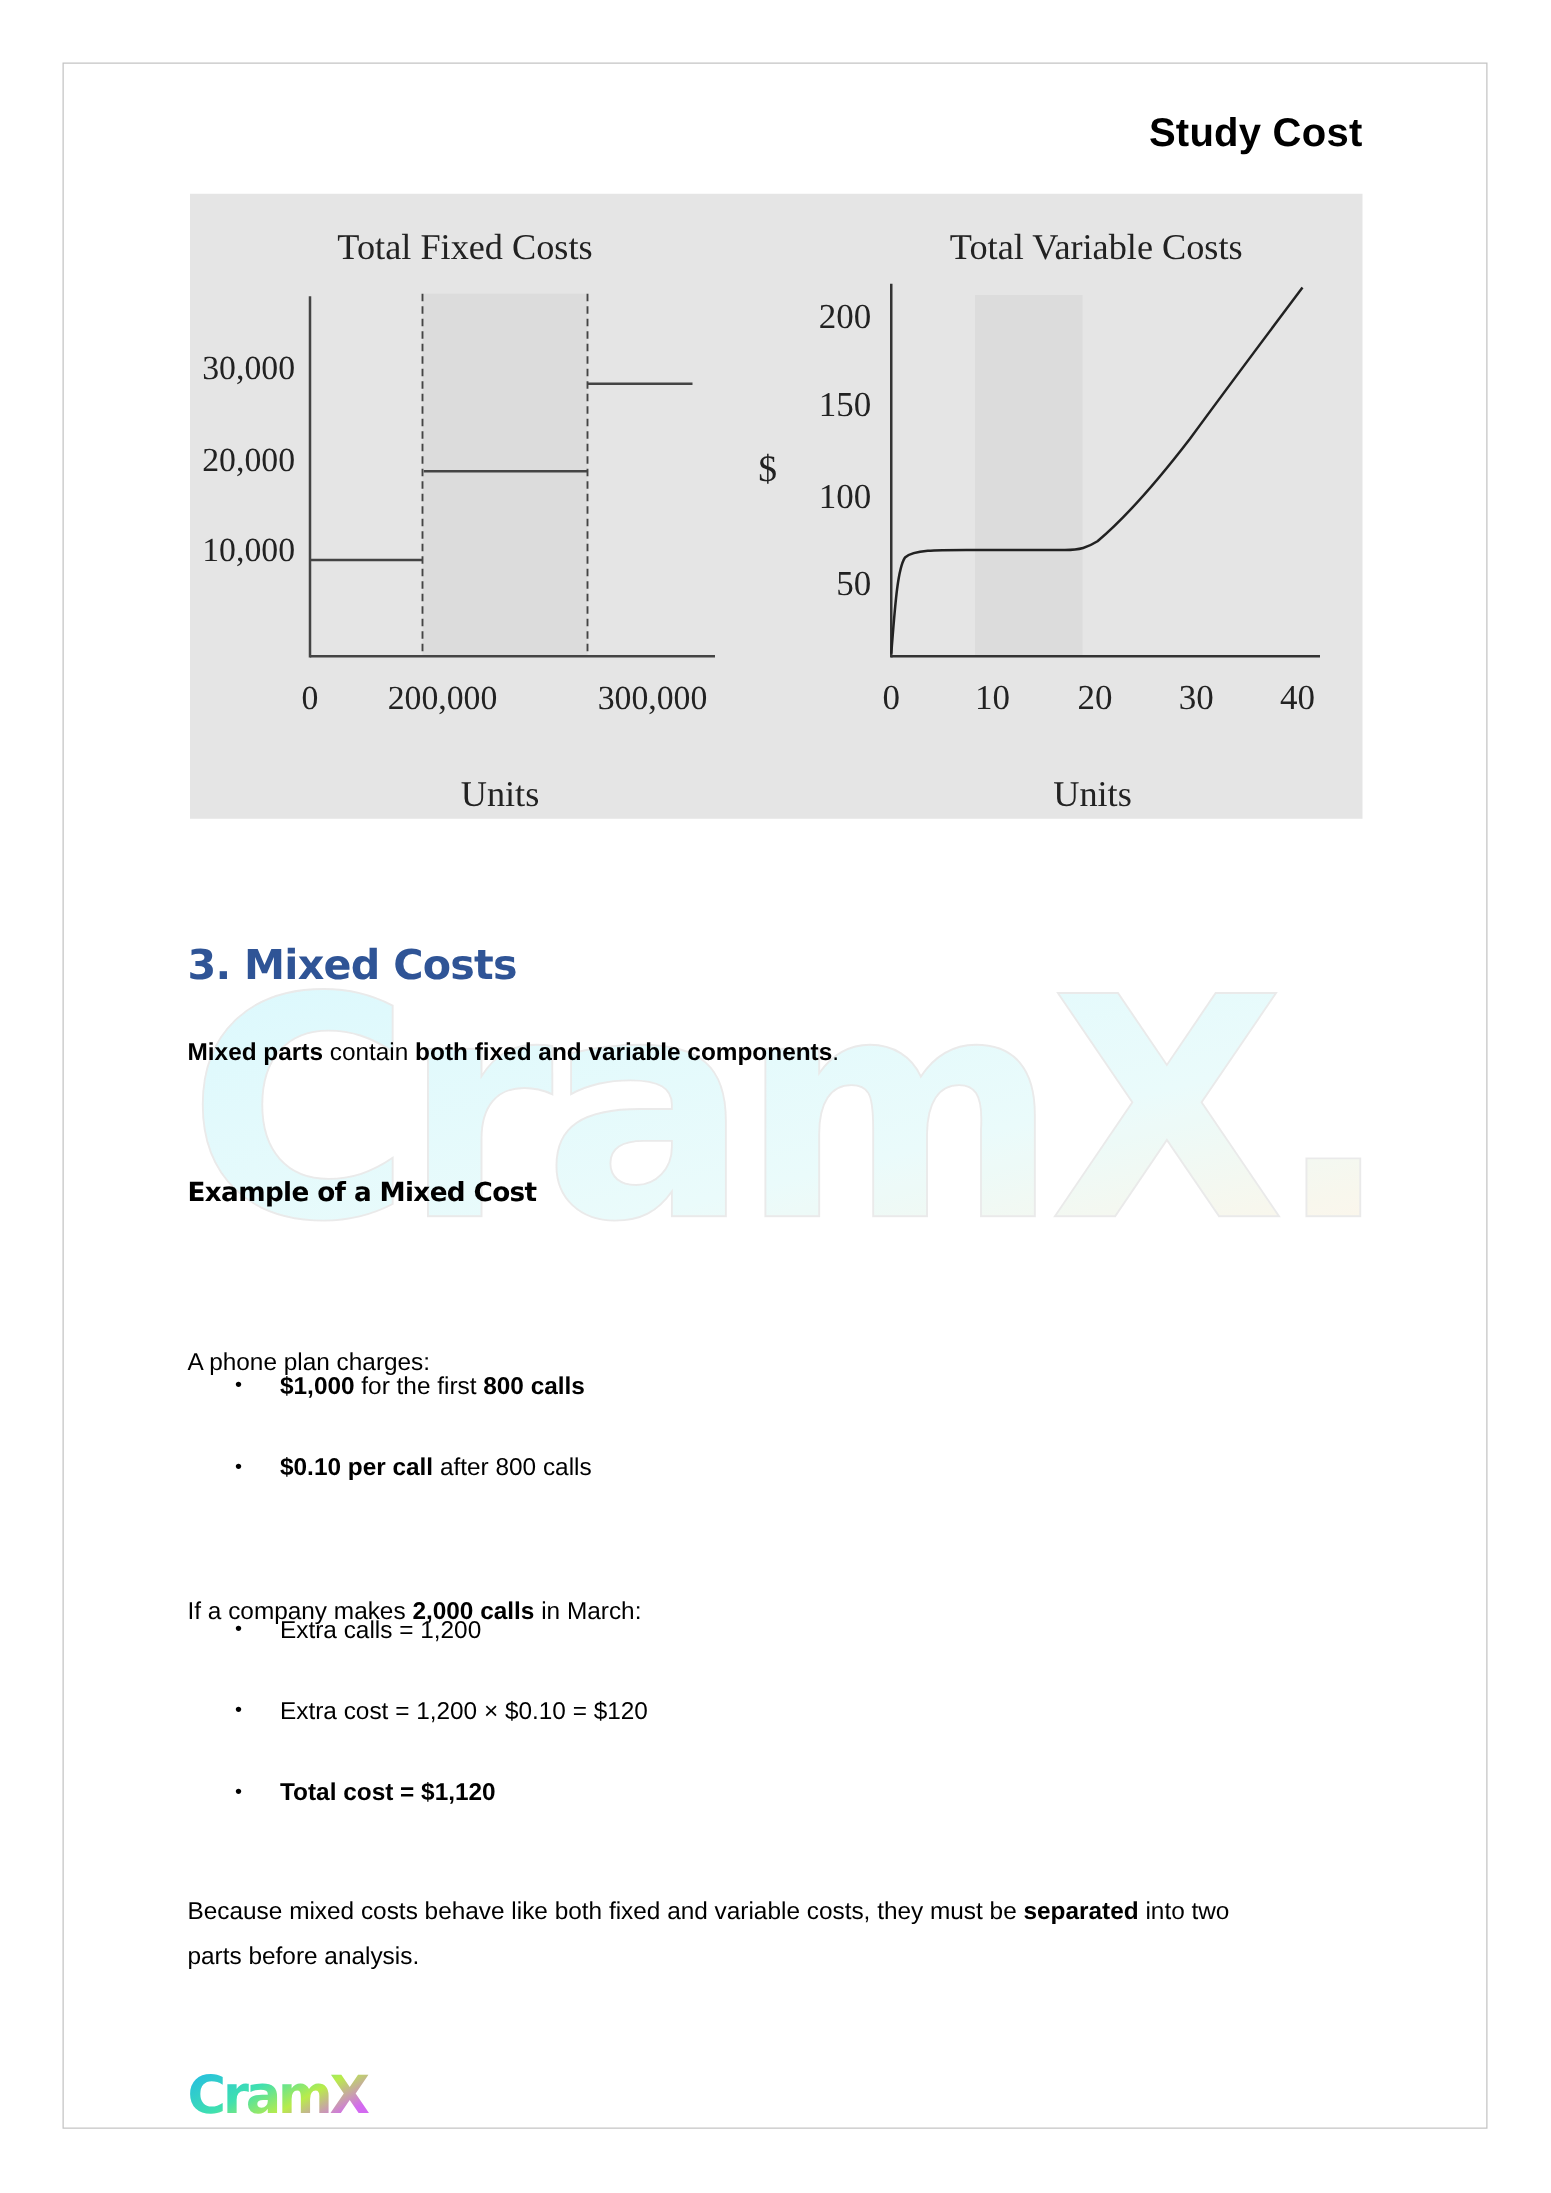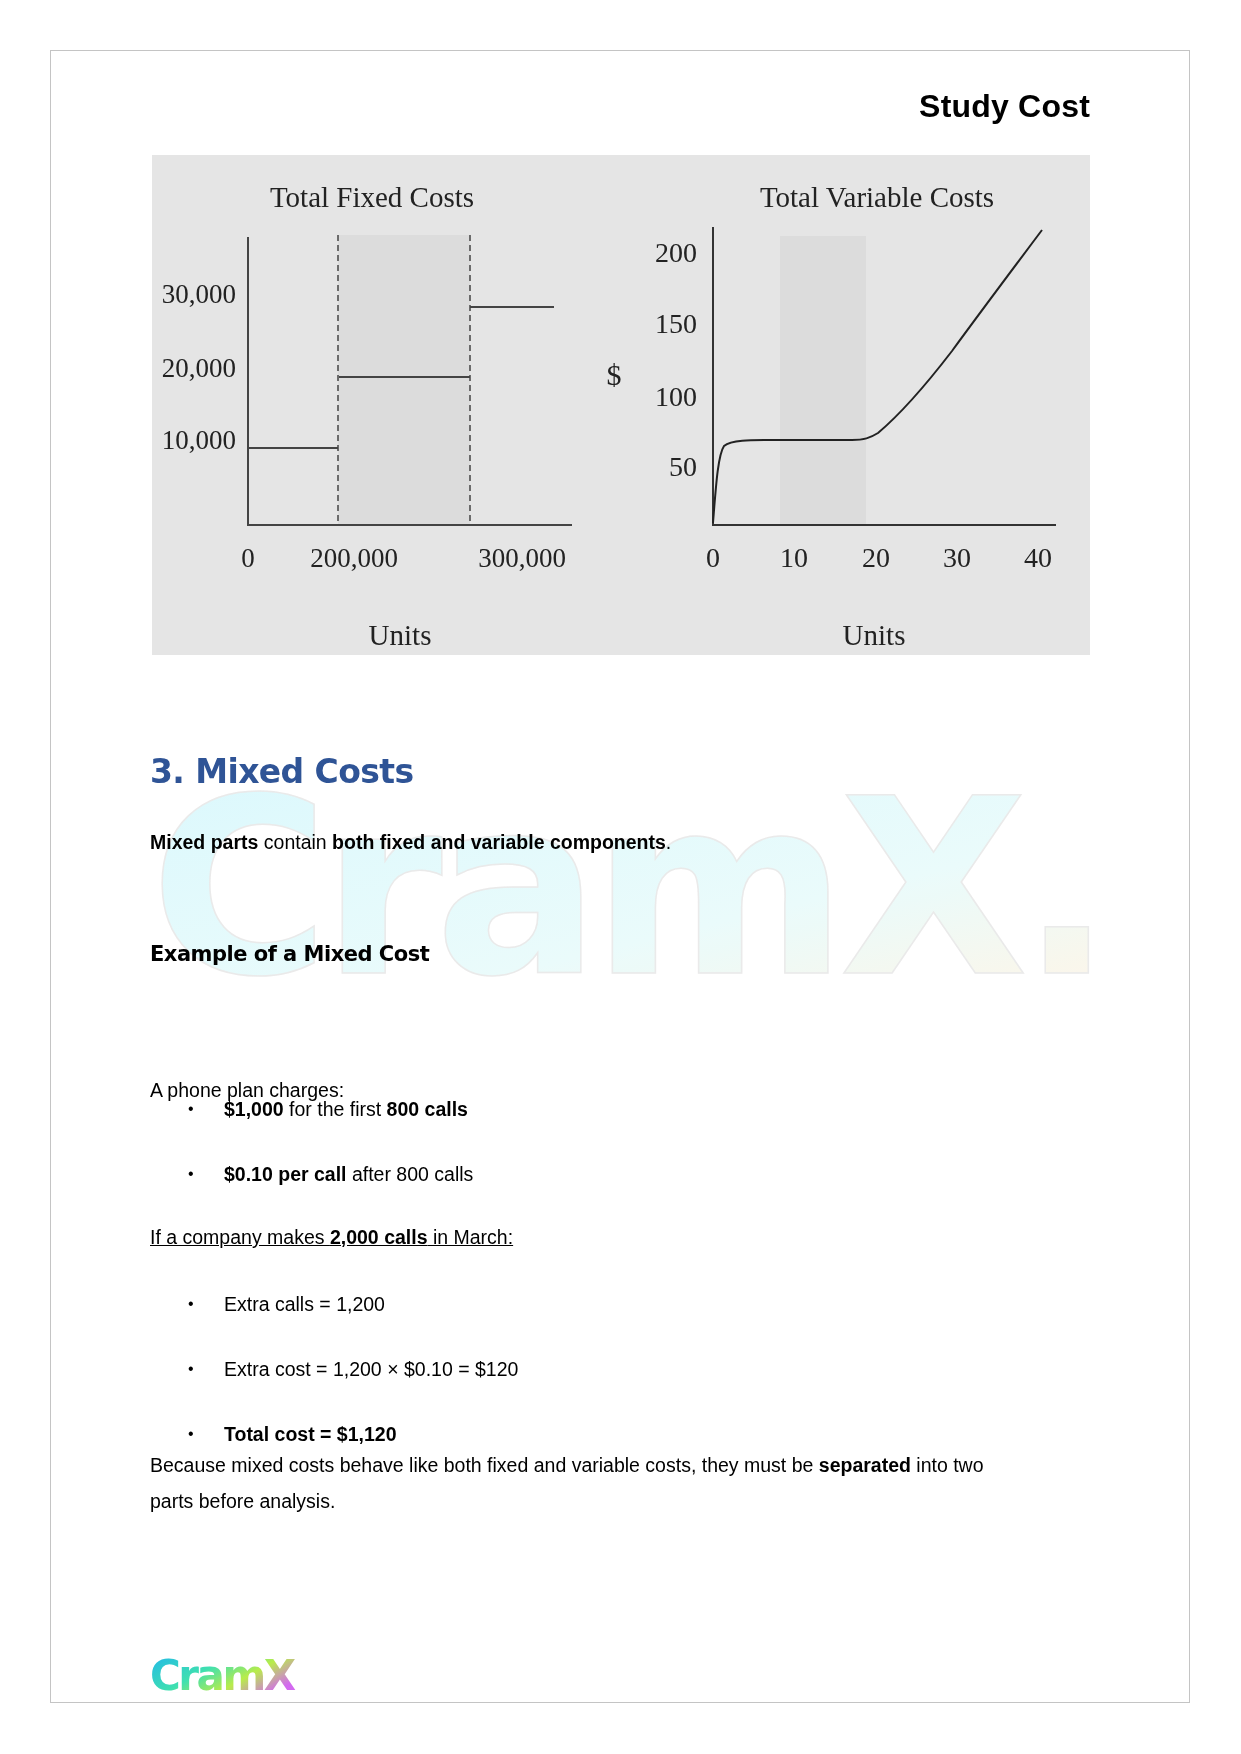--- a/index.html
+++ b/index.html
@@ -110,40 +110,40 @@
 <div class="bullet-row" style="top:1094px;">
   <span class="bullet">•</span>
   <span class="btext"><b>$1,000</b><span> for the first </span><b>800 calls</b></span>
 </div>
 
 <div class="bullet-row" style="top:1159px;">
   <span class="bullet">•</span>
   <span class="btext"><b>$0.10 per call</b><span> after 800 calls</span></span>
 </div>
 
-<div class="para" style="top:1219px;text-decoration:underline;">
+<div class="para" style="top:1271px;">
   <span>If a company makes </span><b>2,000 calls</b><span> in March:</span>
 </div>
 
 <div class="bullet-row" style="top:1289px;">
   <span class="bullet">•</span>
   <span class="btext">Extra calls = 1,200</span>
 </div>
 
 <div class="bullet-row" style="top:1354px;">
   <span class="bullet">•</span>
   <span class="btext">Extra cost = 1,200 × $0.10 = $120</span>
 </div>
 
 <div class="bullet-row" style="top:1419px;">
   <span class="bullet">•</span>
   <b class="btext">Total cost = $1,120</b>
 </div>
 
-<div class="para" style="top:1447px;">
+<div class="para" style="top:1511px;">
   <span>Because mixed costs behave like both fixed and variable costs, they must be </span><b>separated</b><span> into two</span><br>
   <span>parts before analysis.</span>
 </div>
 
 <div class="logo">
   <svg width="150" height="56" viewBox="0 0 150 56" xmlns="http://www.w3.org/2000/svg">
     <defs>
       <linearGradient id="lg" x1="0" y1="0" x2="1" y2="0.6">
         <stop offset="0" stop-color="#1fb5ee"></stop>
         <stop offset="0.45" stop-color="#3fe0b0"></stop>

